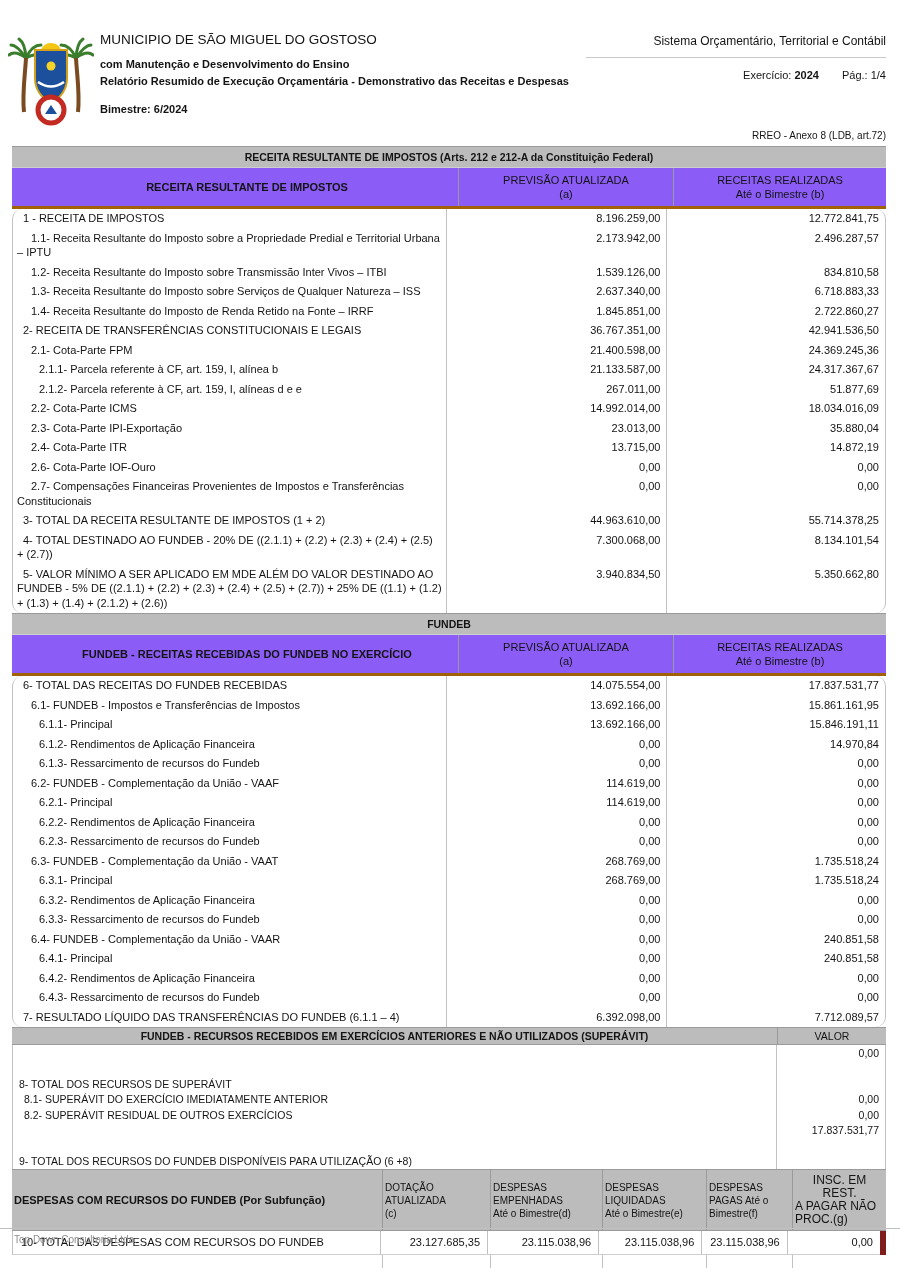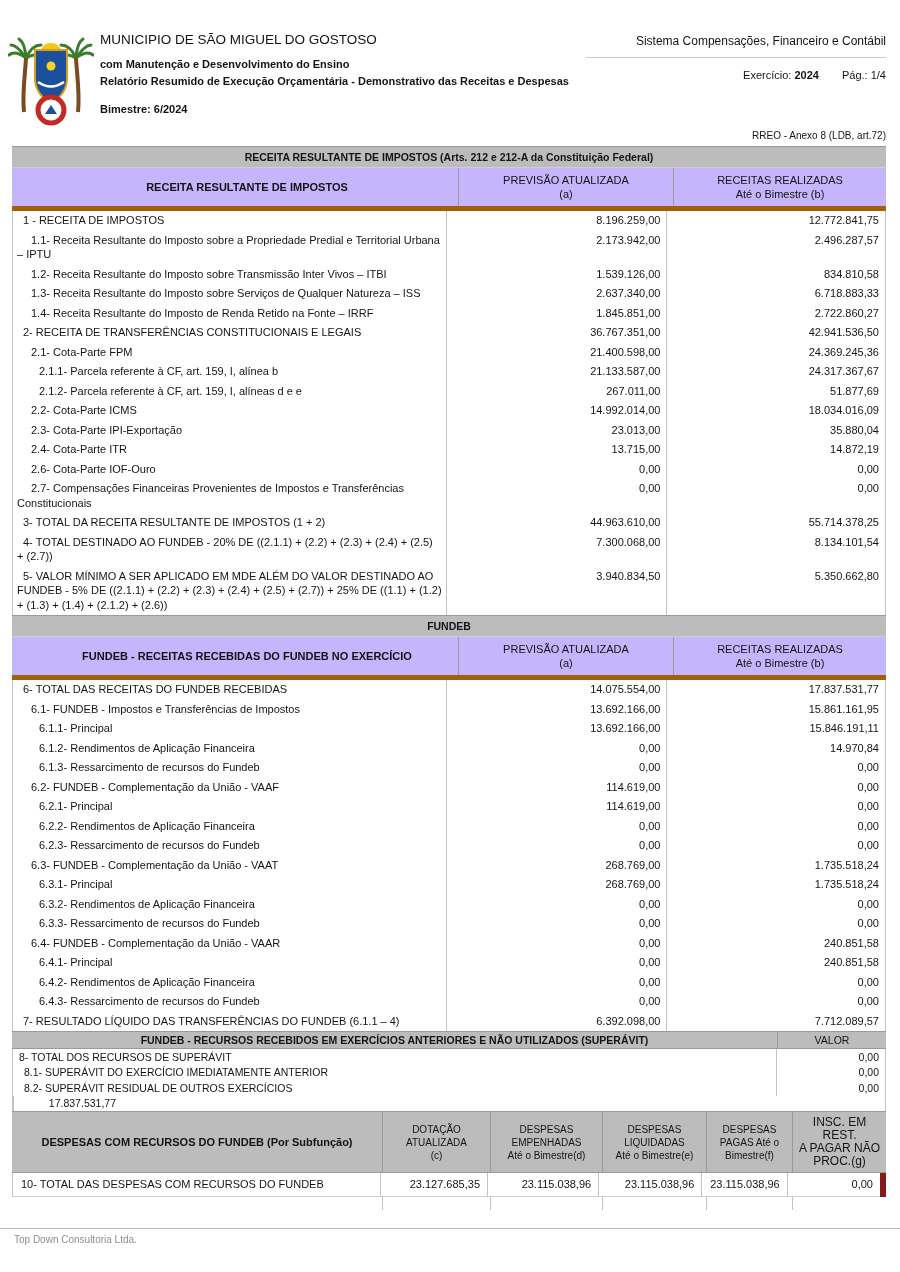--- a/index.html
+++ b/index.html
@@ -18,56 +18,56 @@
   .sys-name { font-size:12px; padding-bottom:9px; border-bottom:1px solid #c9c9c9; }
   .exercicio { font-size:11px; margin-top:11px; }
   .exercicio b { margin-right:2px; }
   .exercicio .pag { margin-left:18px; }
   .annex-line { text-align:right; font-size:10px; padding:4px 14px 5px 0; }
 
   
   .tbl { margin:0 14px 0 12px; width:874px; }
   .band { background:#bcbcbc; border-top:1px solid #9a9a9a; border-bottom:1px solid #cfcfcf;
           text-align:center; font-weight:bold; font-size:10.5px; padding:4px 3px; }
-  .thead { display:flex; background:#c4b5fd; border-bottom:5px solid #a16207;padding-left:24px; }
+  .thead { display:flex; background:#8b5cf6; border-bottom:3px solid #a16207;padding-left:24px; }
   .thead .th { display:flex; flex-direction:column; justify-content:center; align-items:center;
                text-align:center; font-size:11px; line-height:14px; padding:4px 2px; min-height:38px; }
   .th.bold { font-weight:bold; }
   .sep { border-left:1px solid #9a9a9a; }
 
   .col-desc { width:434px; }
   .col-prev { width:221px; }
   .col-real { width:219px; }
 
-  .tbody { border-left:1px solid #c2c2c2; border-right:1px solid #c2c2c2; }
+  .tbody { border-left:1px solid #c2c2c2; border-right:1px solid #c2c2c2;border-radius:10px; }
   .row { display:flex; }
   .cell { padding:2px 4px 3px 4px; font-size:11px; line-height:14.5px; }
   .cell.desc { width:434px; }
   .cell.num  { text-align:right; padding-right:6px; border-left:1px solid #c2c2c2; }
   .cell.num.col-prev { width:221px; }
   .cell.num.col-real { width:219px; }
 
   .indent-0 .desc { text-indent:6px; }
   .indent-1 .desc { text-indent:14px; }
   .indent-2 .desc { text-indent:22px; }
 
   
   .sup-band { display:flex; background:#bcbcbc; border-top:1px solid #9a9a9a; border-bottom:1px solid #9a9a9a; }
   .sup-band .sup-title { width:765px; text-align:center; font-weight:bold; font-size:10.5px; padding:2px; }
   .sup-band .sup-valor { width:109px; text-align:center; font-size:10.5px; padding:2px; border-left:1px solid #9a9a9a; }
   .sup-body { border-left:1px solid #c2c2c2; border-right:1px solid #c2c2c2; }
   .sup-body .cell { font-size:10.5px; line-height:12.5px; padding:1.5px 4px; }
   .sup-body .cell.desc { width:765px; }
   .sup-body .cell.num { width:109px; text-align:right; padding-right:6px; border-left:1px solid #c2c2c2; }
-  .sup-body .indent-0 .desc { text-indent:2px; }
+  .sup-body .indent-0 .desc { text-indent:2px;margin-top:31px; }
   .sup-body .indent-1 .desc { text-indent:7px; }
 
   
   .desp-head { display:flex; background:#bcbcbc; border-top:1px solid #9a9a9a; border-bottom:1px solid #9a9a9a; }
-  .desp-head .dh { display:flex; flex-direction:column; justify-content:center; align-items:center;
+  .desp-head .dh { display:flex; flex-direction:column; justify-content:center; align-items:flex-start;
                    text-align:center; font-size:10px; line-height:13px; padding:4px 2px; min-height:52px; }
   .dh.c-desc { width:370px; font-weight:bold; font-size:11px; }
   .dh.c-dot  { width:108px; }
   .dh.c-emp  { width:112px; }
   .dh.c-liq  { width:104px; }
   .dh.c-pag  { width:86px; }
   .dh.c-rest { width:94px; font-size:12px; }
   .desp-body { border-left:1px solid #c2c2c2; border-right:6px solid #7f1d1d; }
   .desp-body .row { border-bottom:1px solid #cfcfcf; }
   .desp-body .cell { font-size:11px; padding:4px 4px; }
@@ -124,21 +124,21 @@
     </div>
     <div class="head-left">
       <div class="muni-name">MUNICIPIO DE SÃO MIGUEL DO GOSTOSO</div>
       <div class="report-title">
         <div>com Manutenção e Desenvolvimento do Ensino</div>
         <div>Relatório Resumido de Execução Orçamentária - Demonstrativo das Receitas e Despesas</div>
       </div>
       <div class="bimestre">Bimestre: 6/2024</div>
     </div>
     <div class="head-right">
-      <div class="sys-name">Sistema Compensações, Financeiro e Contábil</div>
+      <div class="sys-name">Sistema Orçamentário, Territorial e Contábil</div>
       <div class="exercicio">
         <span>Exercício:</span>
         <b>2024</b>
         <span class="pag">Pág.: 1/4</span>
       </div>
     </div>
   </div>
   <div class="annex-line">RREO - Anexo 8 (LDB, art.72)</div>
 
   <div class="tbl">
@@ -365,20 +365,21 @@
         </div>
         <div class="row indent-1">
           <div class="cell desc">8.1- SUPERÁVIT DO EXERCÍCIO IMEDIATAMENTE ANTERIOR</div>
           <div class="cell num">0,00</div>
         </div>
         <div class="row indent-1">
           <div class="cell desc">8.2- SUPERÁVIT RESIDUAL DE OUTROS EXERCÍCIOS</div>
           <div class="cell num">0,00</div>
         </div>
         <div class="row indent-0">
+          <div class="cell desc">9- TOTAL DOS RECURSOS DO FUNDEB DISPONÍVEIS PARA UTILIZAÇÃO (6 +8)</div>
           <div class="cell num">17.837.531,77</div>
         </div>
       </div>
   </div>
 
   <div class="tbl">
     <div class="desp-head">
       <div class="dh c-desc">DESPESAS COM RECURSOS DO FUNDEB  (Por Subfunção)</div>
       <div class="dh c-dot sep">
         <span>DOTAÇÃO</span>

